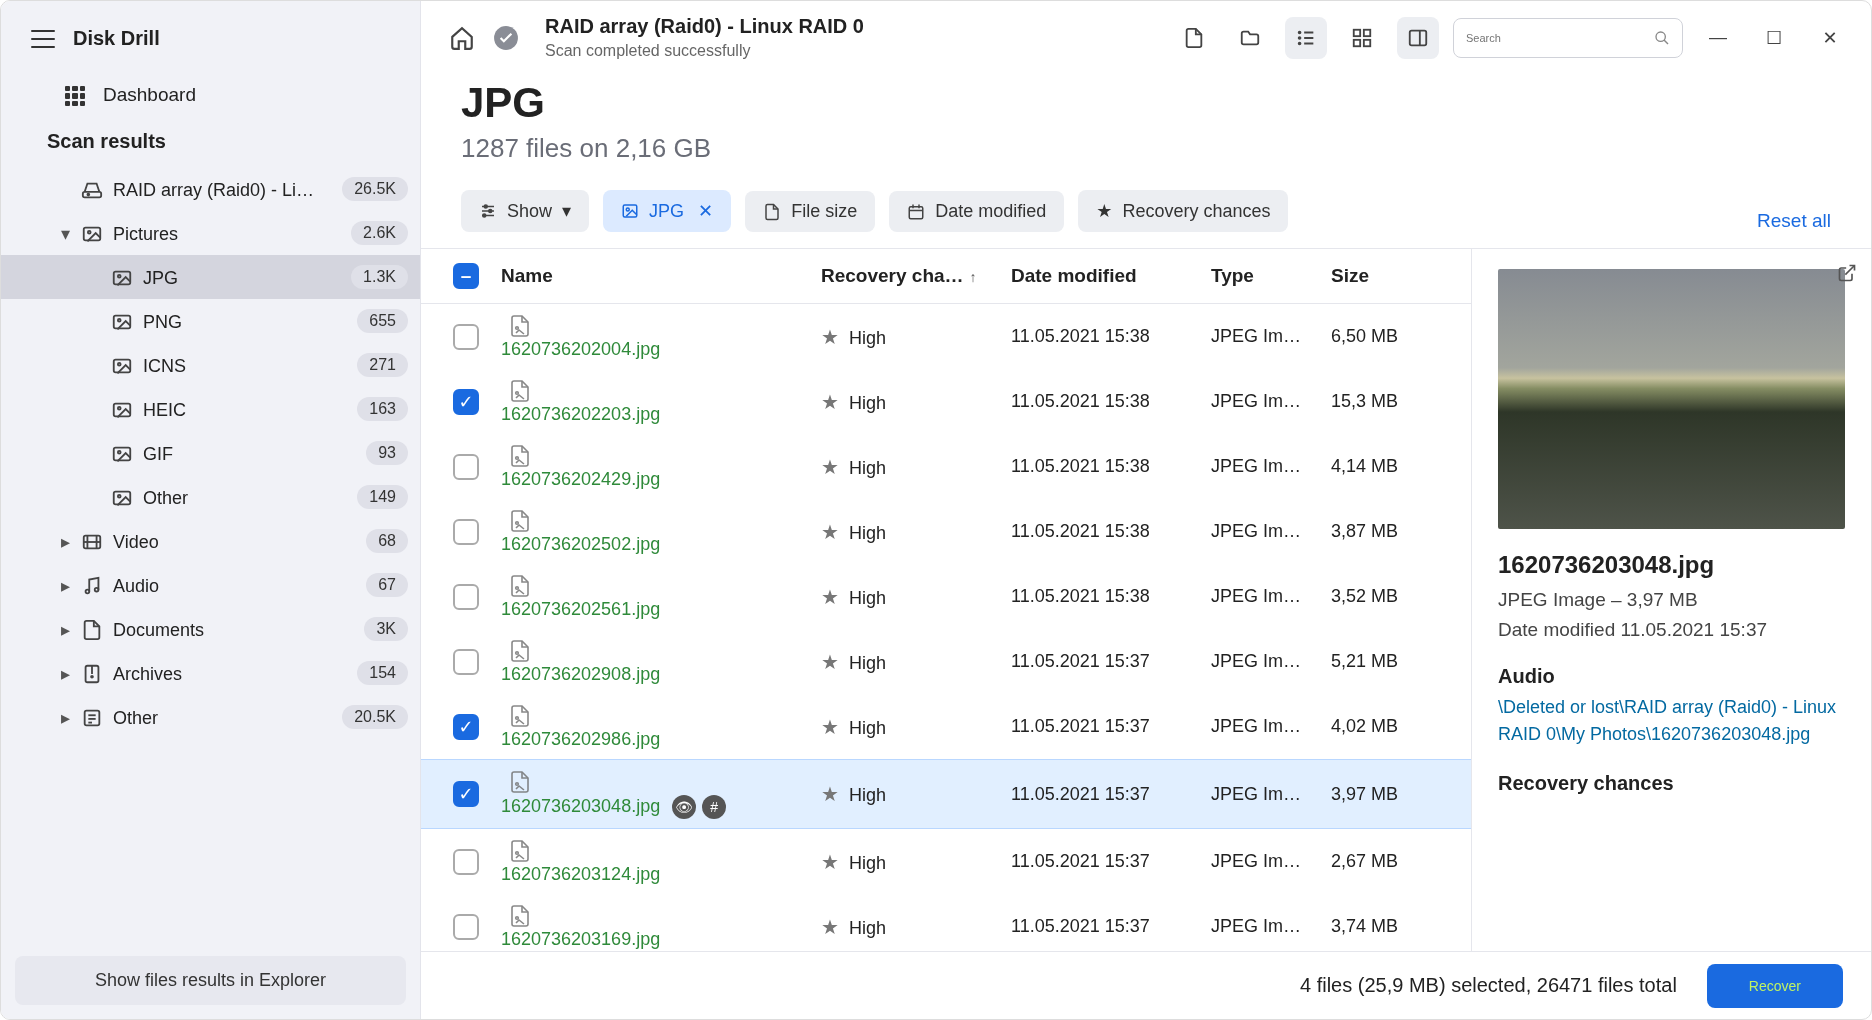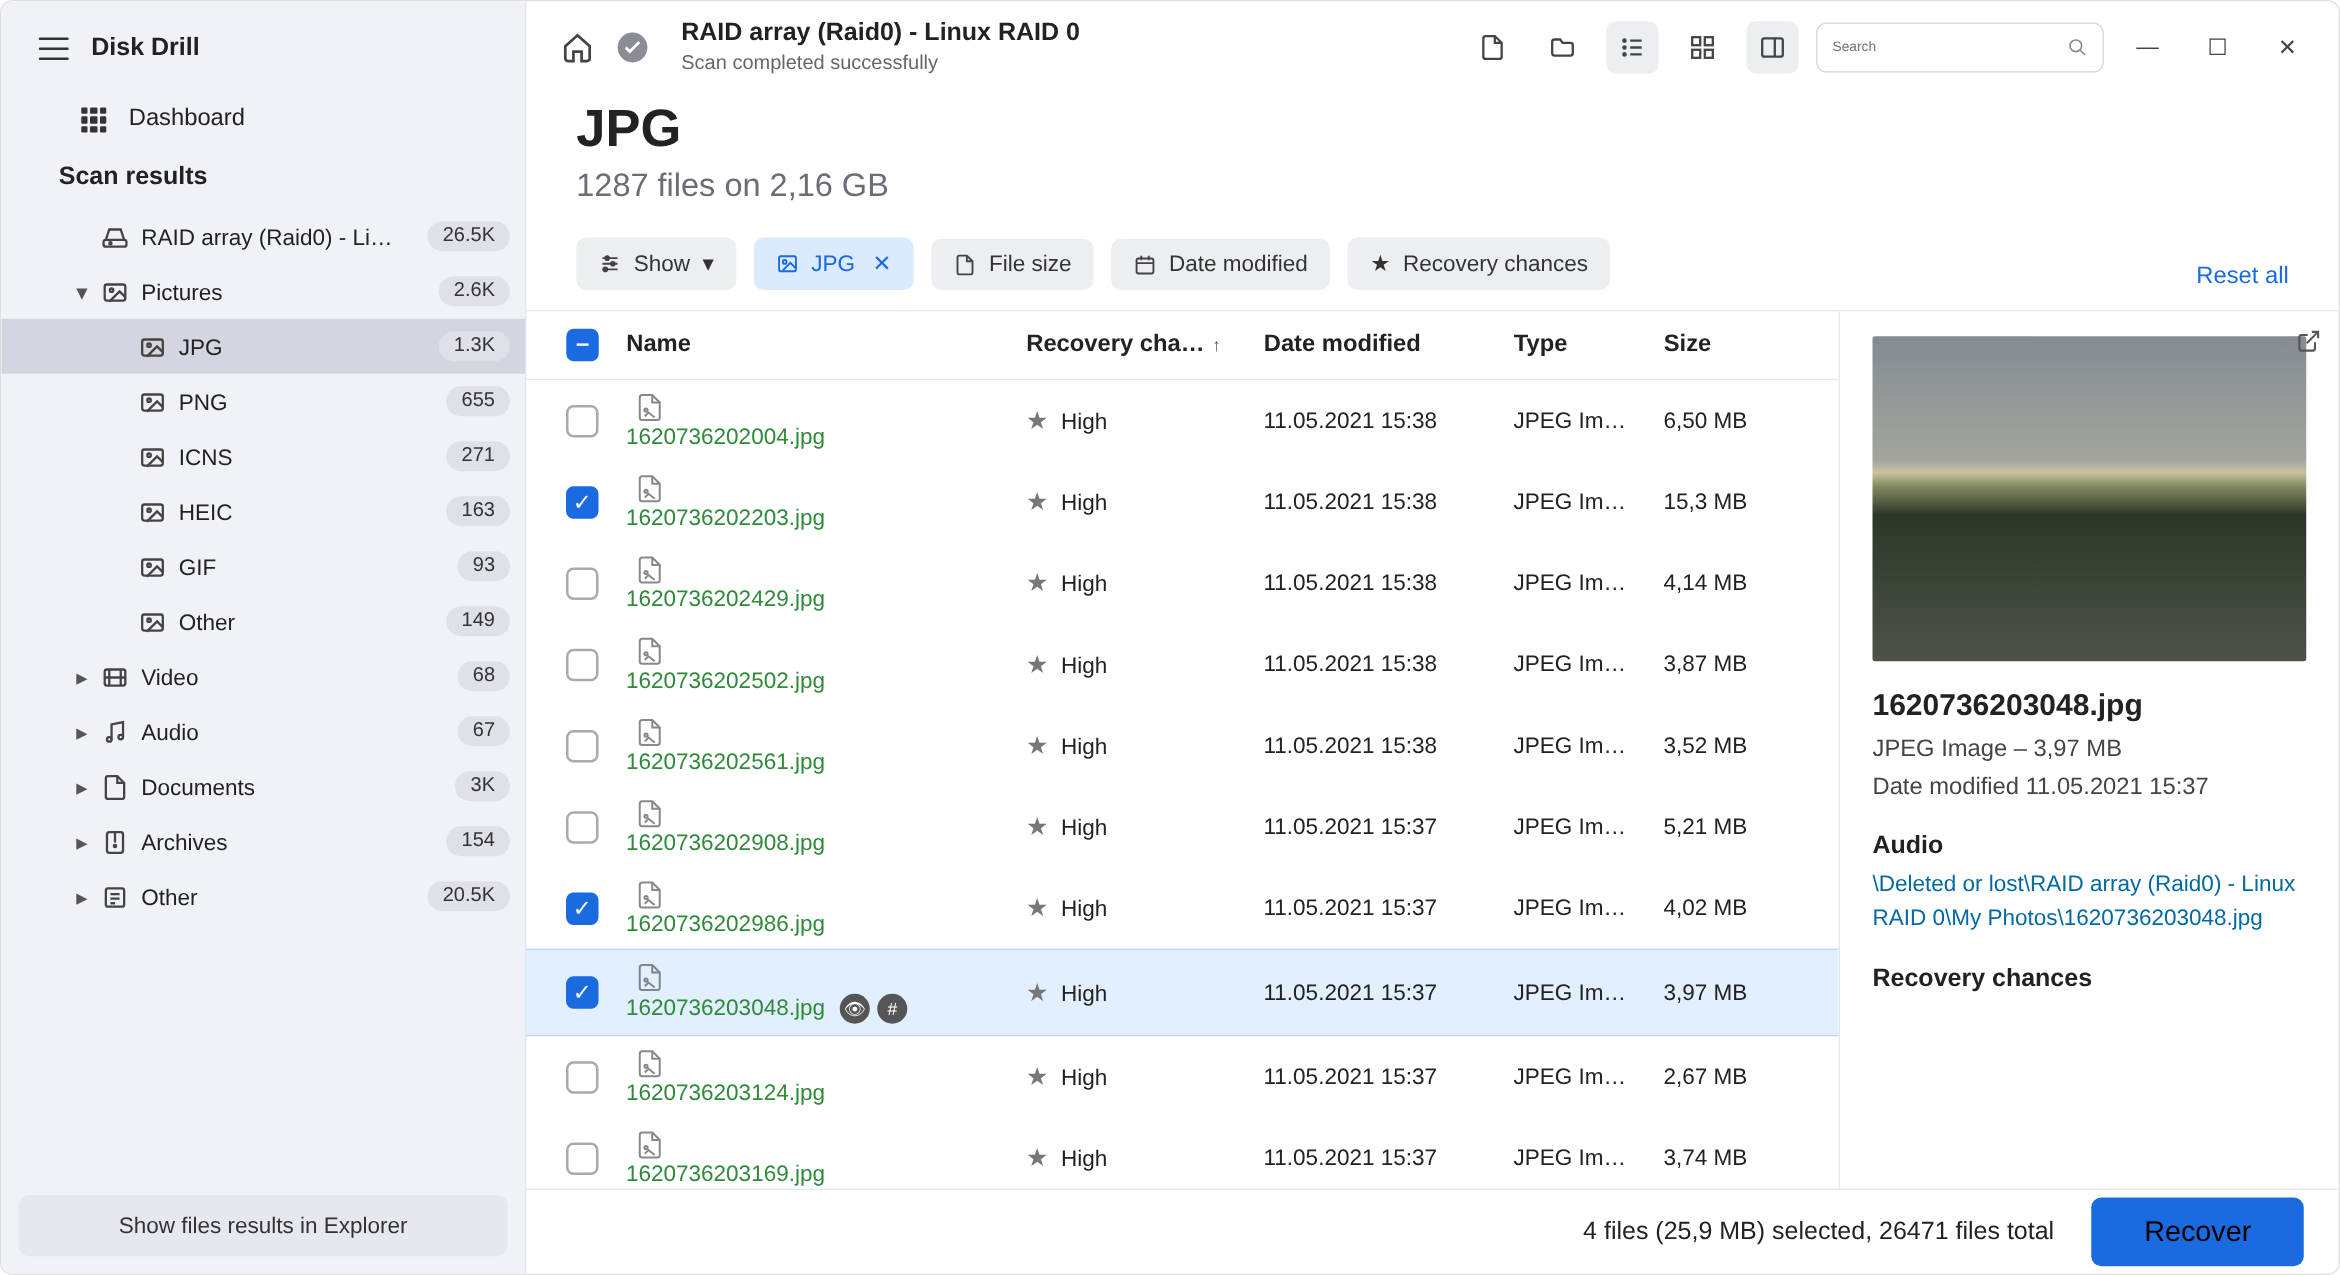--- a/index.html
+++ b/index.html
@@ -82,21 +82,21 @@
 .pop-out { position: absolute; top: 14px; right: 14px; font-size: 20px; color: #555; cursor: pointer; }
 .thumb { width: 100%; height: 260px; background: linear-gradient(to bottom, #868b92 0%, #a2a59d 38%, #c7c29f 42%, #858d63 46%, #2e3628 55%, #4e5349 100%); border-radius: 2px; margin-bottom: 22px; }
 .preview h2 { font-size: 24px; font-weight: 700; margin-bottom: 10px; }
 .preview .meta { font-size: 19px; color: #444; margin-bottom: 8px; }
 .preview h3 { font-size: 20px; font-weight: 700; margin-top: 24px; margin-bottom: 6px; }
 .preview .path { font-size: 18px; color: #0369a1; line-height: 1.5; }
 
 
 .footer { height: 68px; border-top: 1px solid #e5e6ec; display: flex; align-items: center; justify-content: flex-end; padding: 0 28px; gap: 30px; }
 .status-text { font-size: 20px; color: #222; }
-.recover-btn { background: #1a6ae0; color: #000000; border: none; border-radius: 8px; padding: 14px 42px; font-size: 23px; font-weight: 500; cursor: pointer; }
+.recover-btn { background: #1a6ae0; color: #bef264; border: none; border-radius: 8px; padding: 14px 42px; font-size: 14px; font-weight: 500; cursor: pointer; }
 
 
 svg { display: block; }
 </style>
 </head>
 <body>
 
 <div class="app">
 
   <aside class="sidebar">

